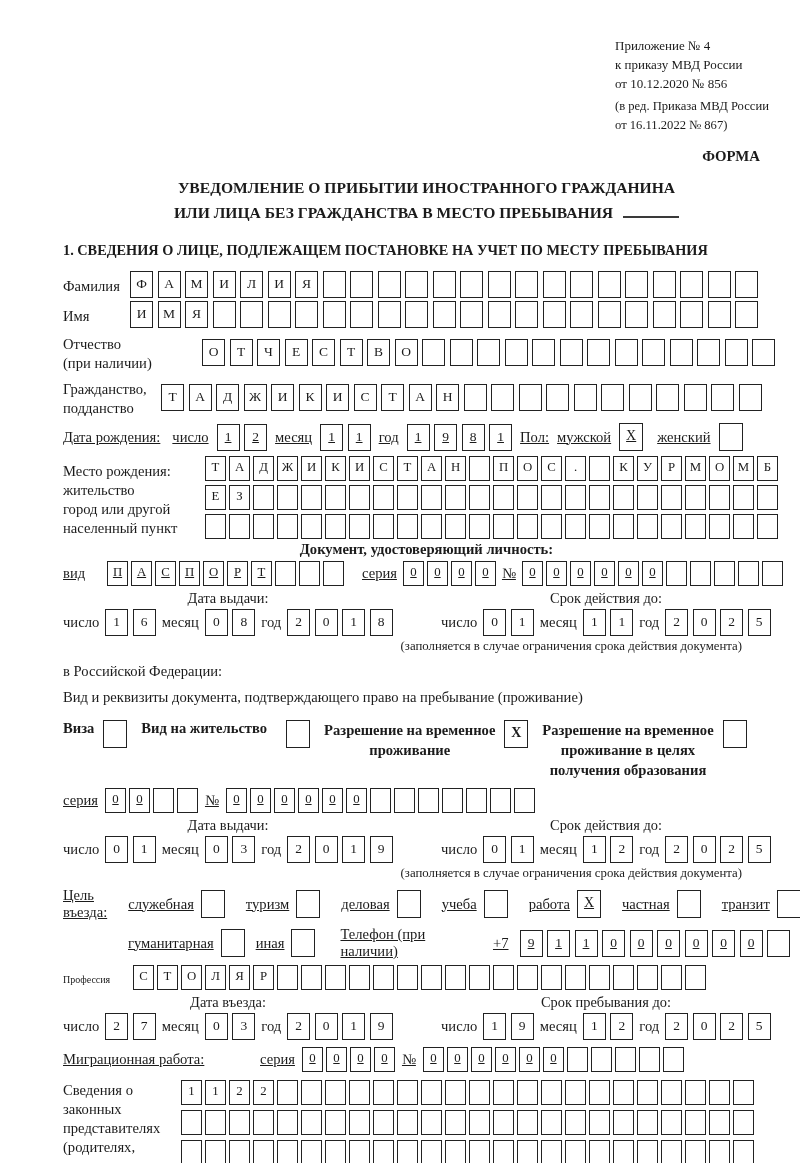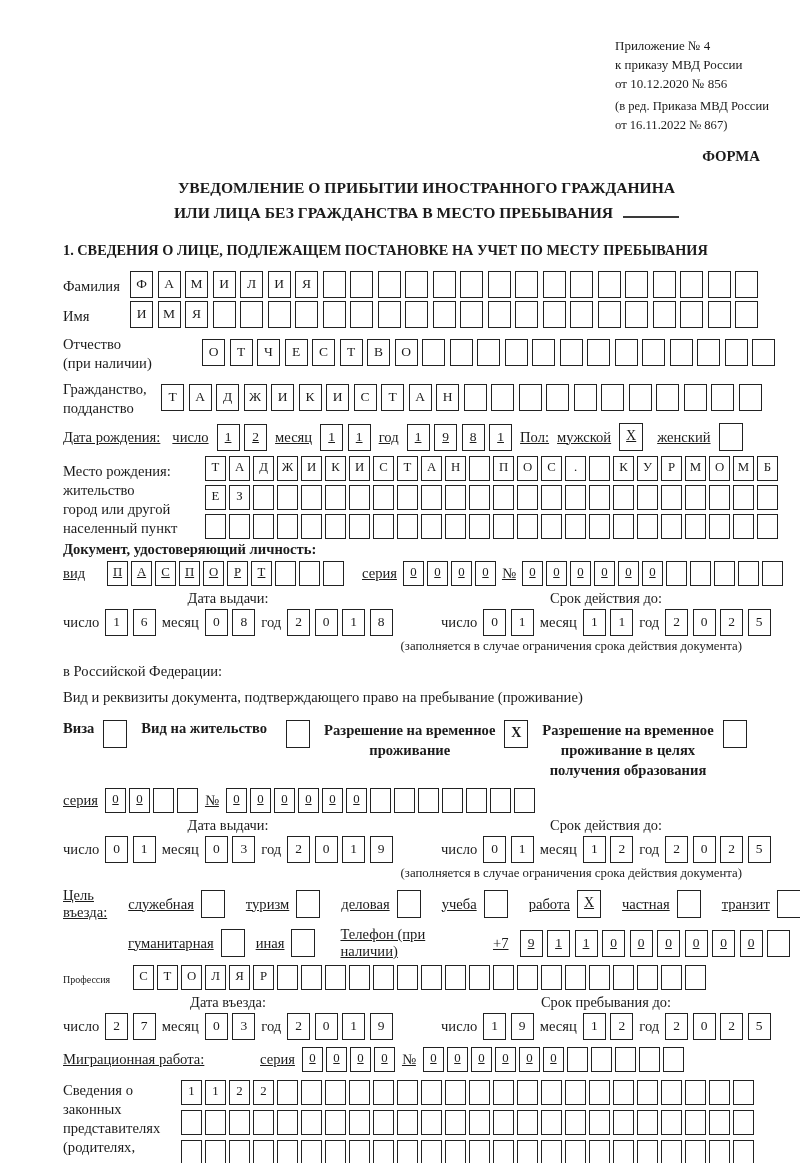--- a/index.html
+++ b/index.html
@@ -311,21 +311,21 @@
           <span class="cell"></span>
           <span class="cell"></span>
           <span class="cell"></span>
           <span class="cell"></span>
           <span class="cell"></span>
           <span class="cell"></span>
         </div>
     </div>
   </div>
 
-  <div style="font-weight:bold;margin-top:2px">Документ, удостоверяющий личность:</div>
+  <div style="text-align:center;font-weight:bold;margin-top:2px">Документ, удостоверяющий личность:</div>
 
   <div class="inline-row" style="gap:6px">
     <span style="width:38px">вид</span>
     <span class="boxrow sm">
         <span class="cell">П</span>
         <span class="cell">А</span>
         <span class="cell">С</span>
         <span class="cell">П</span>
         <span class="cell">О</span>
         <span class="cell">Р</span>

